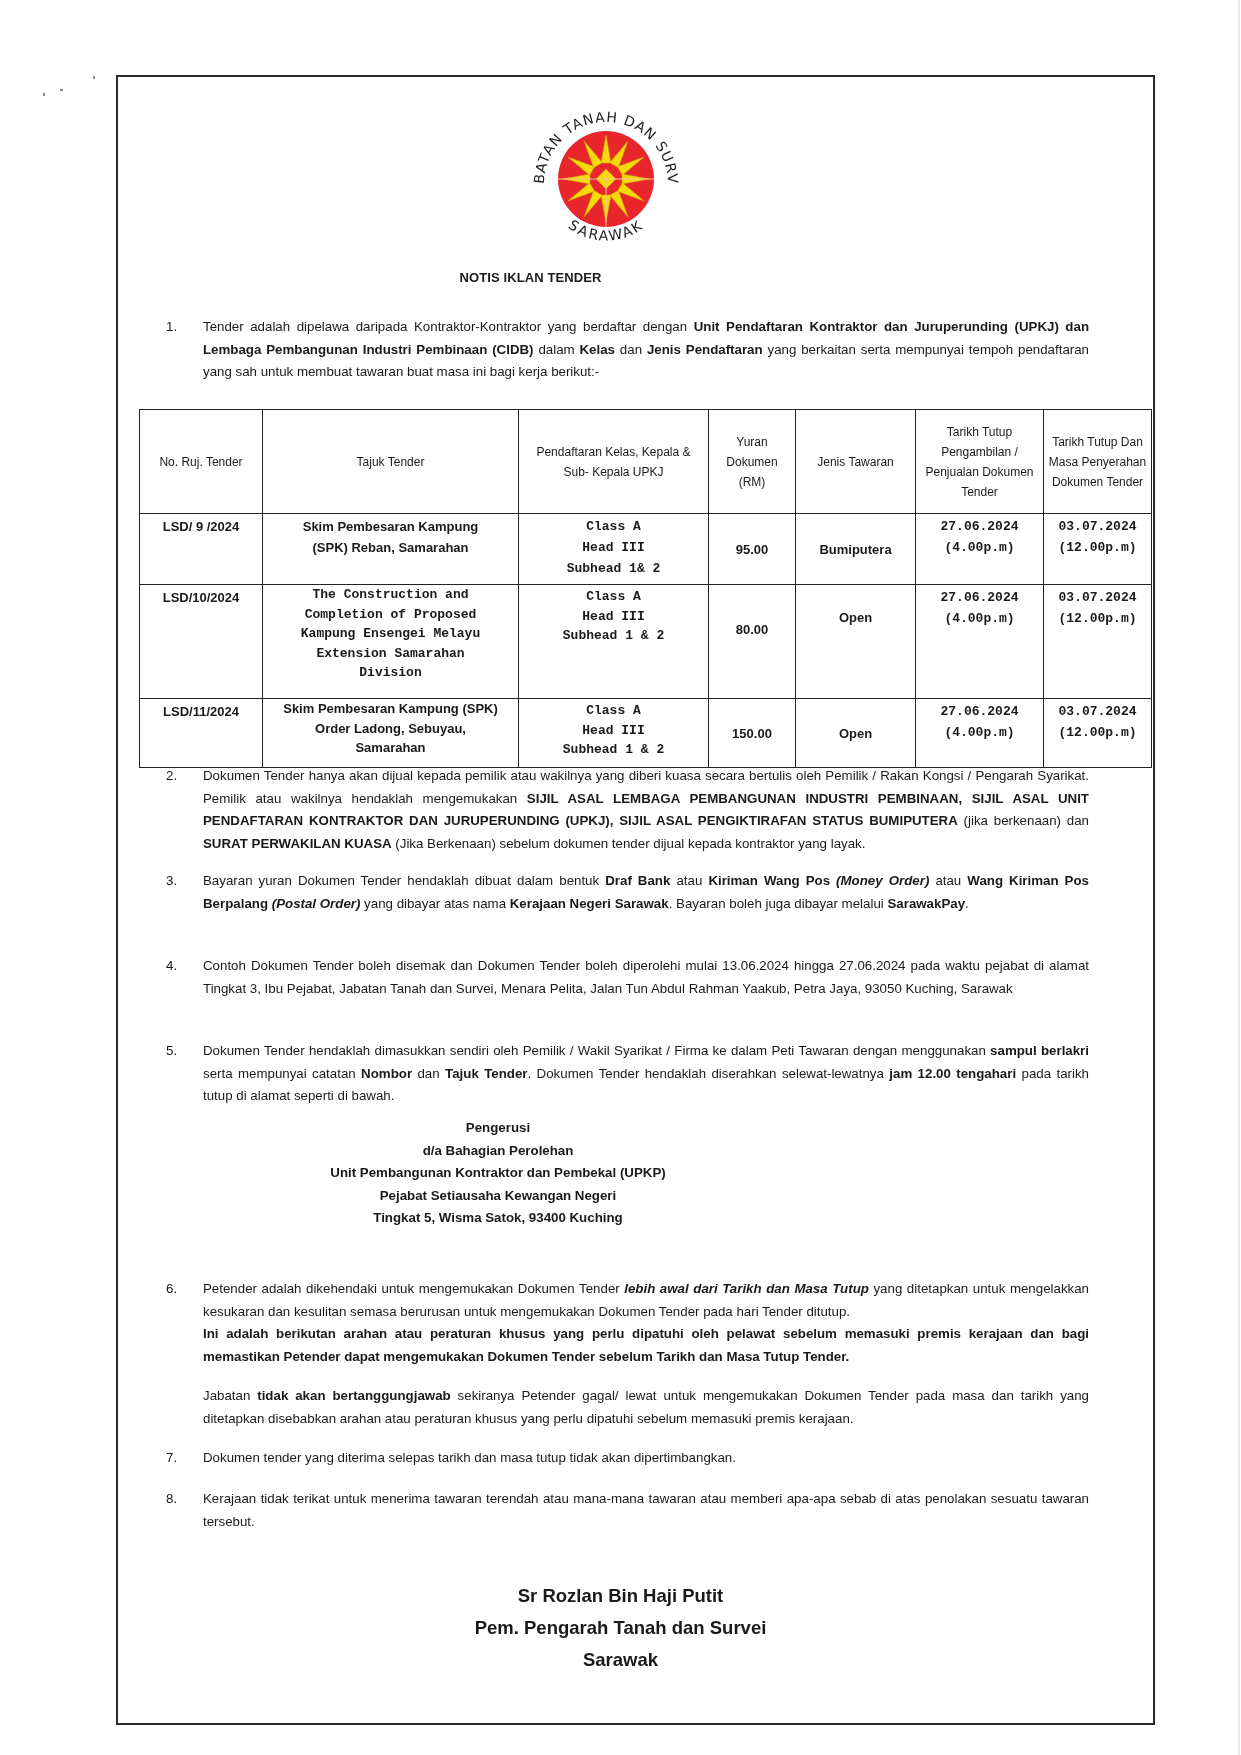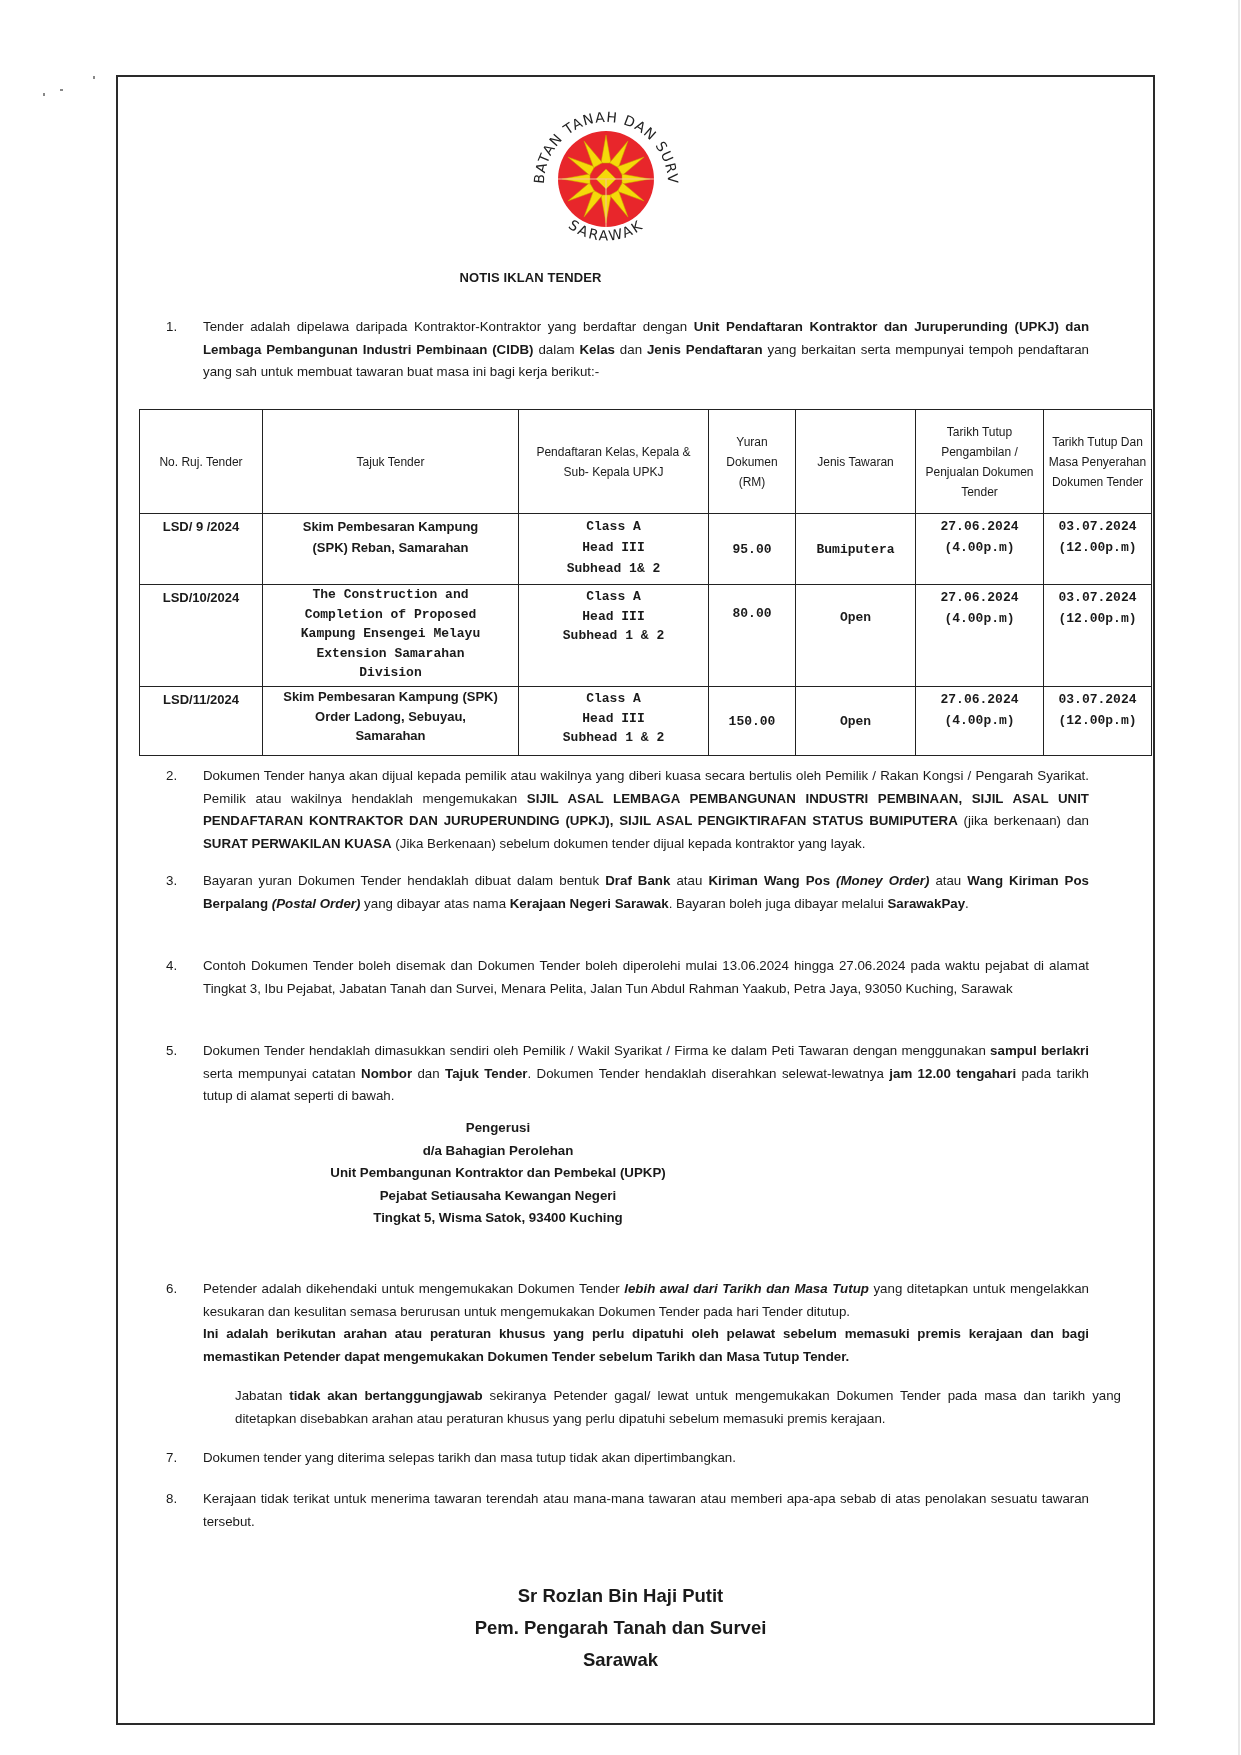--- a/index.html
+++ b/index.html
@@ -20,38 +20,38 @@
     font-weight: bold; font-size: 13px; letter-spacing: 0.1px;
   }
   .para { position: absolute; font-size: 13.3px; line-height: 22.5px; text-align: justify; }
   .para .num { position: absolute; left: -37px; top: 0; }
   .p1 { left: 203px; top: 316px; width: 886px; }
   .p2 { left: 203px; top: 765px; width: 886px; }
   .p3 { left: 203px; top: 870px; width: 886px; }
   .p4 { left: 203px; top: 955px; width: 886px; }
   .p5 { left: 203px; top: 1040px; width: 886px; }
   .p6 { left: 203px; top: 1278px; width: 886px; }
-  .p6b { left: 203px; top: 1385px; width: 886px; margin-left: 32px; }
+  .p6b { left: 203px; top: 1385px; width: 886px; }
   .p7 { left: 203px; top: 1447px; width: 886px; }
   .p8 { left: 203px; top: 1488px; width: 886px; }
   b { font-weight: bold; }
   i { font-style: italic; }
 
   table.tender {
     position: absolute; left: 139px; top: 409px; width: 1012px;
     border-collapse: collapse; font-size: 13px; table-layout: fixed;
   }
   table.tender th, table.tender td {
     border: 1.5px solid #222; text-align: center; vertical-align: top; padding: 2px 4px;
   }
   table.tender th {
     font-weight: normal; font-size: 12px; vertical-align: middle; line-height: 20px; height: 99px;
   }
   table.tender td { font-weight: bold; line-height: 21px; }
-  table.tender td.mid { vertical-align: middle; font-family: Liberation Mono, monospace; }
+  table.tender td.mid { vertical-align: middle; }
   table.tender tr.r1 td { height: 66px; }
   table.tender tr.r2 td { height: 77px; }
   table.tender tr.r3 td { height: 64px; }
   table.tender td .line { display: block; font-family: Liberation Mono, monospace; }
 
   .address {
     position: absolute; left: 0; width: 996px; top: 1117px; text-align: center;
     font-weight: bold; font-size: 13.3px; line-height: 22.6px;
   }
   .signature {
@@ -156,21 +156,21 @@
       </td>
     </tr>
     <tr class="r2">
       <td>LSD/10/2024</td>
       <td style="line-height:19.5px;padding:0 36px;font-family:Liberation Mono, monospace;">The Construction and Completion of Proposed Kampung Ensengei Melayu Extension Samarahan Division</td>
       <td style="line-height:19.5px;">
         <span class="line">Class A</span>
         <span class="line">Head III</span>
         <span class="line">Subhead 1 &amp; 2</span>
       </td>
-      <td class="mid" style="vertical-align:top;padding-top:18px;">80.00</td>
+      <td class="mid" style="vertical-align:top;padding-top:34px;">80.00</td>
       <td class="mid" style="vertical-align:top;padding-top:22px;">Open</td>
       <td>
         <span class="line">27.06.2024</span>
         <span class="line">(4.00p.m)</span>
       </td>
       <td>
         <span class="line">03.07.2024</span>
         <span class="line">(12.00p.m)</span>
       </td>
     </tr>

